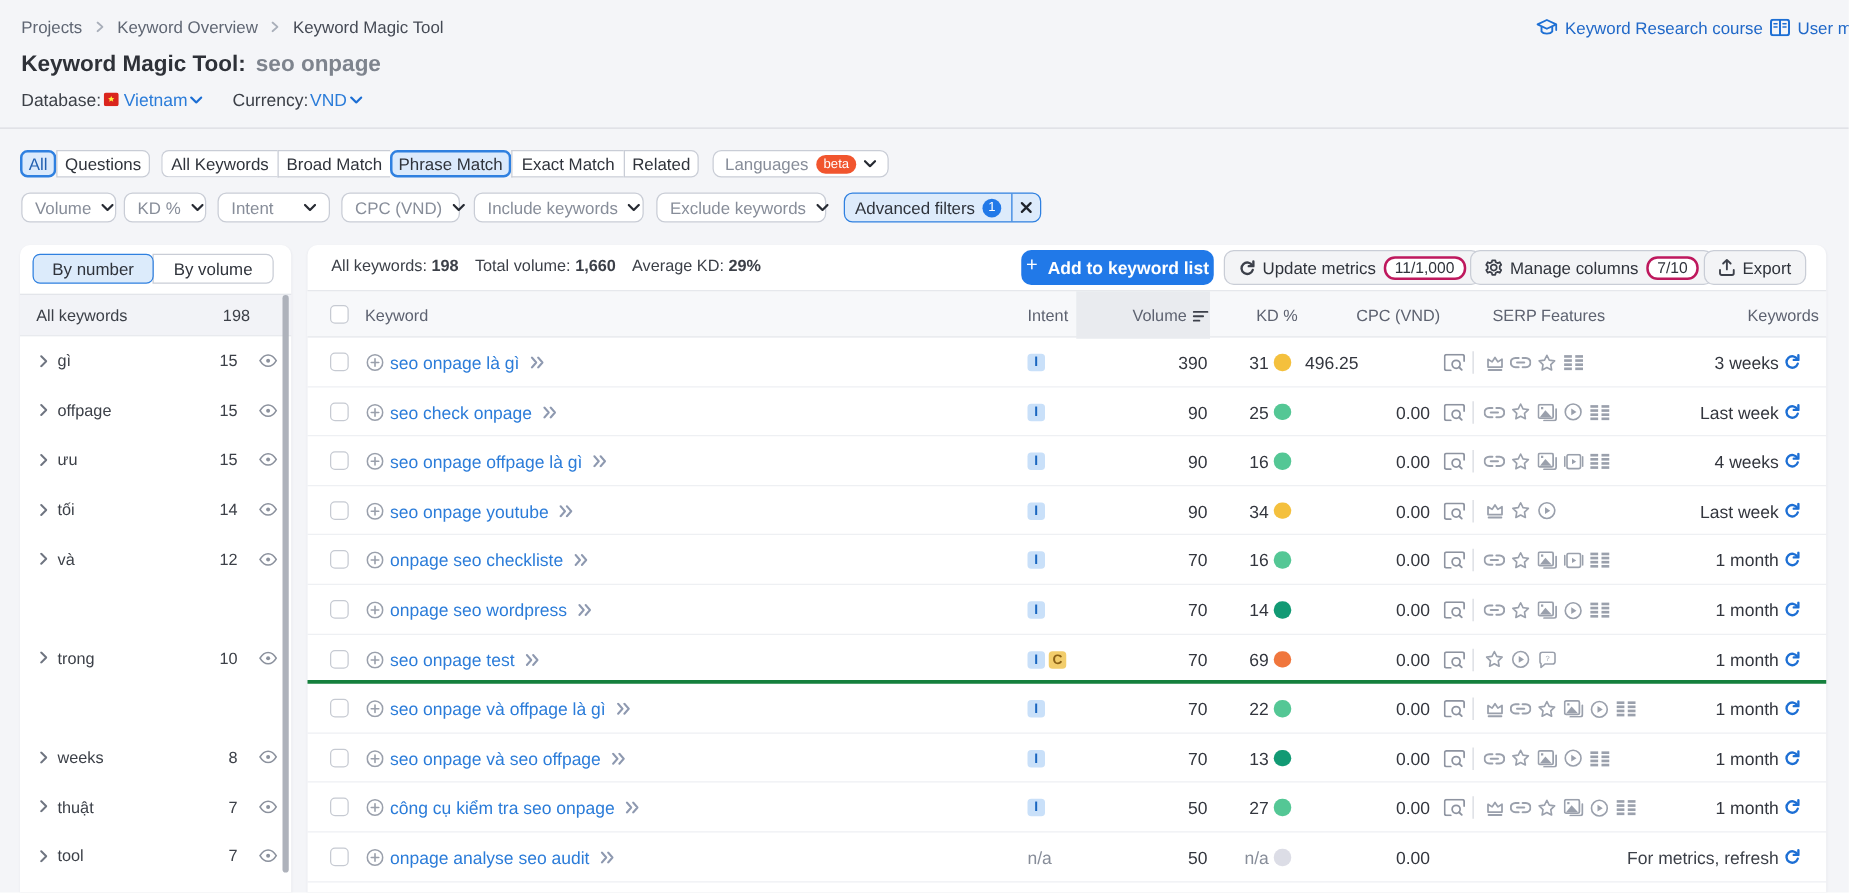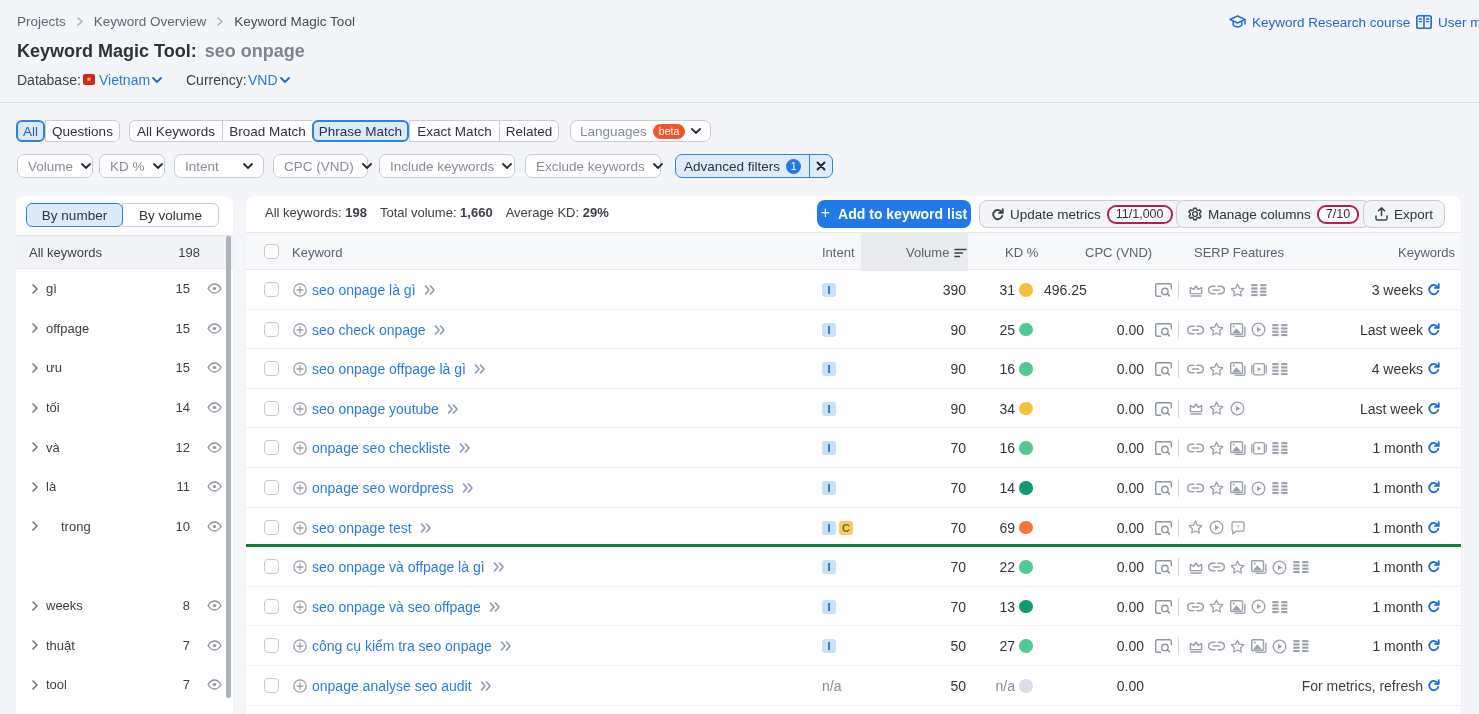--- a/index.html
+++ b/index.html
@@ -205,42 +205,27 @@
       </span>
       <span style="margin-left:8px">và</span>
       <span style="margin-left:auto;margin-right:17px">12</span>
       <span style="margin-right:11px;display:inline-flex">
         <svg width="15" height="11" viewBox="0 0 15 11" style="">
           <path d="M1 5.5 C3 2.2 5.2 1 7.5 1 C9.8 1 12 2.2 14 5.5 C12 8.8 9.8 10 7.5 10 C5.2 10 3 8.8 1 5.5 Z" fill="none" stroke="#8b919d" stroke-width="1.3"></path>
           <circle cx="7.5" cy="5.5" r="1.6" fill="#8b919d"></circle>
         </svg>
       </span>
     </div>
-    <div class="abs flex" style="left:0;top:271.0px;width:217px;height:39.6px;font-size:13px;color:#3c4048">
-      <span style="margin-left:16px;display:inline-flex">
-        <svg width="6" height="10" viewBox="0 0 6 10" style="">
-          <path d="M1 1 L5 5.0 L1 9" fill="none" stroke="#6f7581" stroke-width="1.6" stroke-linecap="round" stroke-linejoin="round"></path>
-        </svg>
-      </span>
-      <span style="margin-left:8px">là</span>
-      <span style="margin-left:auto;margin-right:17px">11</span>
-      <span style="margin-right:11px;display:inline-flex">
-        <svg width="15" height="11" viewBox="0 0 15 11" style="">
-          <path d="M1 5.5 C3 2.2 5.2 1 7.5 1 C9.8 1 12 2.2 14 5.5 C12 8.8 9.8 10 7.5 10 C5.2 10 3 8.8 1 5.5 Z" fill="none" stroke="#8b919d" stroke-width="1.3"></path>
-          <circle cx="7.5" cy="5.5" r="1.6" fill="#8b919d"></circle>
-        </svg>
-      </span>
-    </div>
     <div class="abs flex" style="left:0;top:310.6px;width:217px;height:39.6px;font-size:13px;color:#3c4048">
       <span style="margin-left:16px;display:inline-flex">
         <svg width="6" height="10" viewBox="0 0 6 10" style="">
           <path d="M1 1 L5 5.0 L1 9" fill="none" stroke="#6f7581" stroke-width="1.6" stroke-linecap="round" stroke-linejoin="round"></path>
         </svg>
       </span>
-      <span style="margin-left:23px">trong</span>
+      <span style="margin-left:8px">trong</span>
       <span style="margin-left:auto;margin-right:17px">10</span>
       <span style="margin-right:11px;display:inline-flex">
         <svg width="15" height="11" viewBox="0 0 15 11" style="">
           <path d="M1 5.5 C3 2.2 5.2 1 7.5 1 C9.8 1 12 2.2 14 5.5 C12 8.8 9.8 10 7.5 10 C5.2 10 3 8.8 1 5.5 Z" fill="none" stroke="#8b919d" stroke-width="1.3"></path>
           <circle cx="7.5" cy="5.5" r="1.6" fill="#8b919d"></circle>
         </svg>
       </span>
     </div>
     <div class="abs flex" style="left:0;top:389.8px;width:217px;height:39.6px;font-size:13px;color:#3c4048">
       <span style="margin-left:16px;display:inline-flex">

